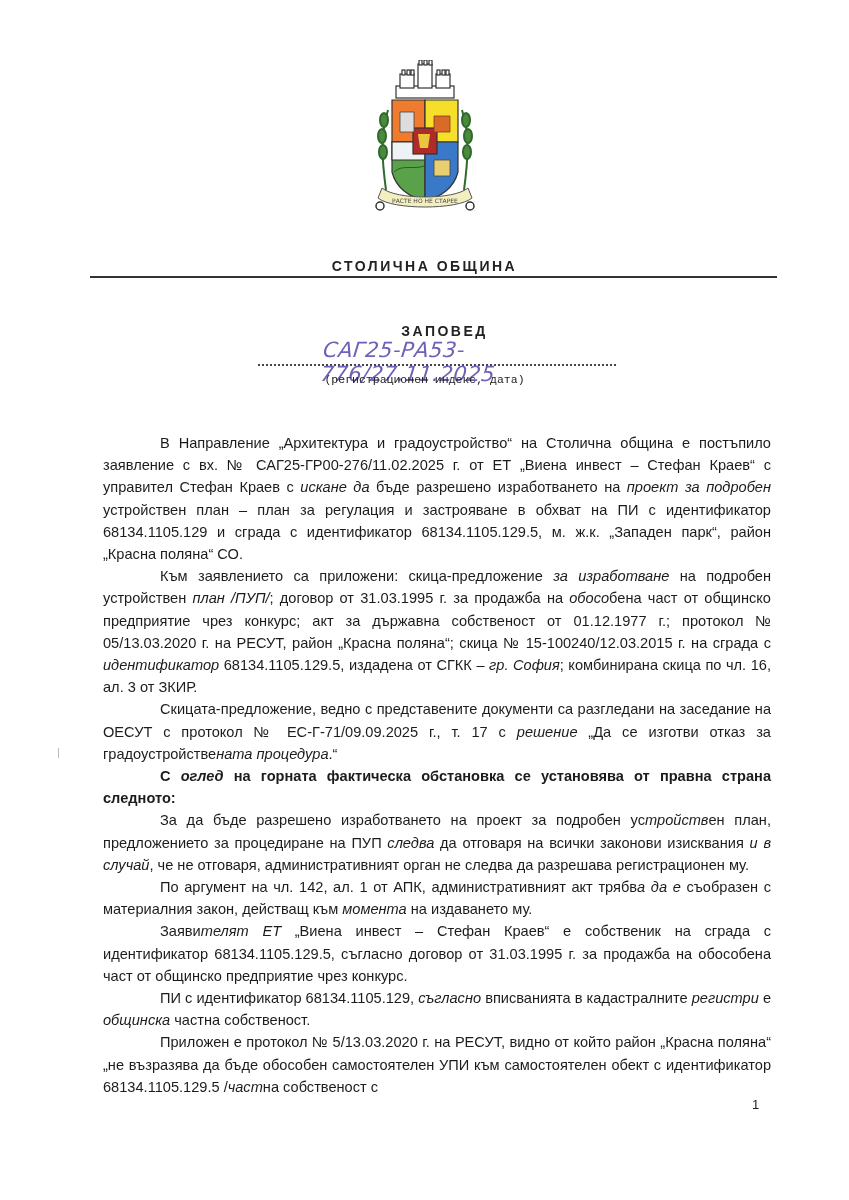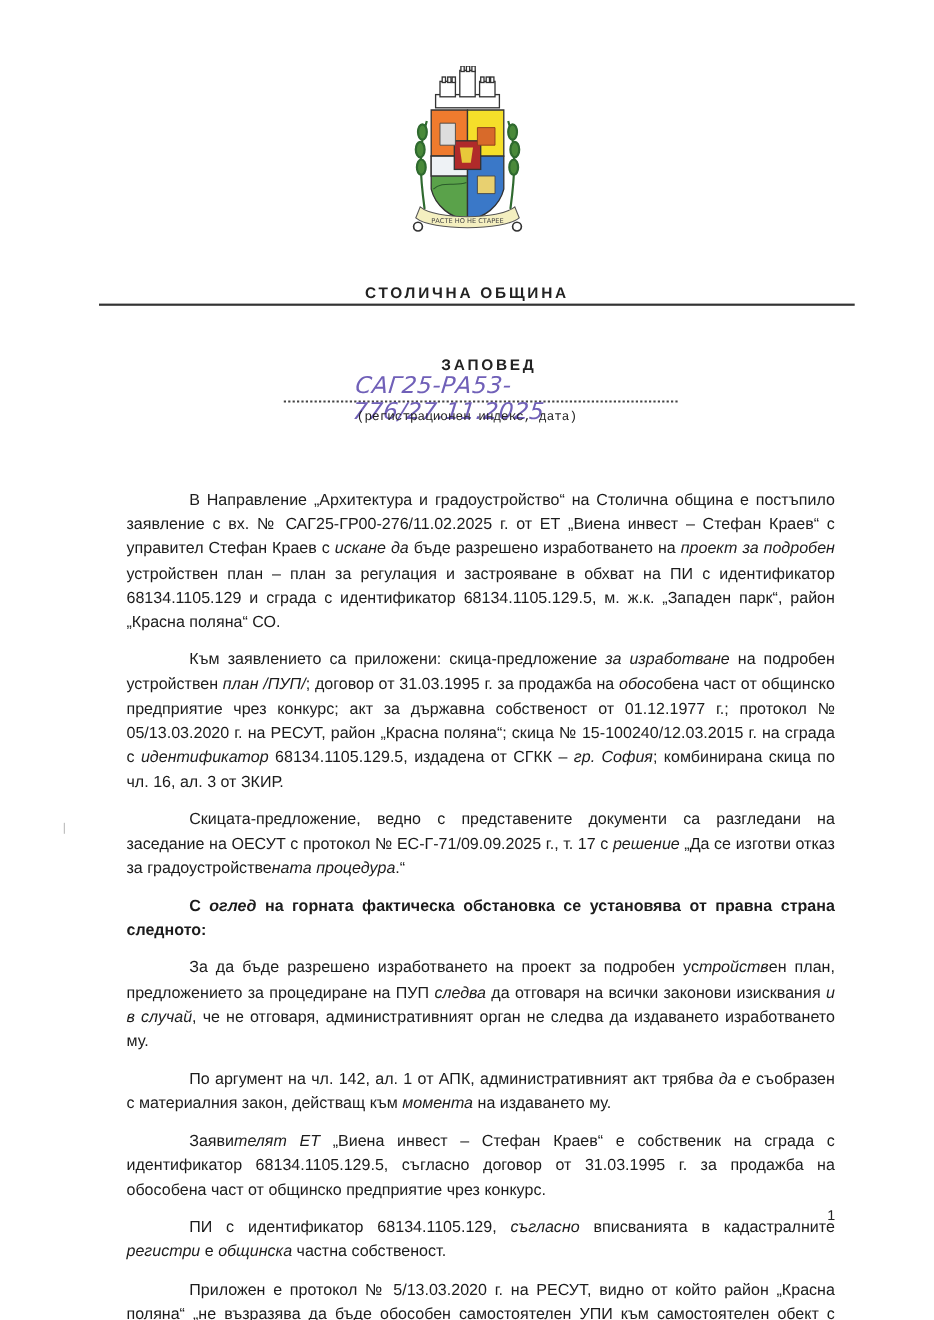--- a/index.html
+++ b/index.html
@@ -23,21 +23,21 @@
     .reg-dots { position: absolute; left: 0; right: 0; bottom: 2px; border-bottom: 2px dotted #444; }
     .reg-hand { position: absolute; left: 64px; top: 0px; font-family: "DejaVu Sans", sans-serif;
                 font-size: 21px; color: #7060b8; font-style: italic; letter-spacing: 0.5px;
                 transform: skewX(-6deg); font-weight: 300; }
     .reg-caption { position: absolute; left: 0; width: 849px; top: 373px; text-align: center;
                    font-size: 11.5px; color: #222; font-family: Liberation Mono, monospace; }
 
     .body-text { position: absolute; left: 103px; width: 668px; top: 432px;
                  font-family: "Liberation Sans", sans-serif; font-size: 14.6px; line-height: 22.2px;
                  color: #1c1c1c; text-align: justify; }
-    .body-text p { margin: 12px; text-indent: 57px; }
+    .body-text p { margin: 0; text-indent: 57px; }
     .body-text p.bold { font-weight: bold; }
     .body-text em { font-style: italic; }
 
     .page-num { position: absolute; left: 752px; top: 1097px; font-size: 13px;
                 font-family: "Liberation Sans", sans-serif; color: #222; }
     .margin-mark { position: absolute; left: 58px; top: 748px; width: 1px; height: 10px; background: #bbb; }
   </style>
 </head>
 <body>
 
@@ -103,21 +103,21 @@
     <div class="reg-dots"></div>
     <div class="reg-hand">САГ25-РА53-776/27.11.2025</div>
   </div>
   <div class="reg-caption">(регистрационен индекс, дата)</div>
 
   <div class="body-text" id="body-text">
       <p><span>В Направление „Архитектура и градоустройство“ на Столична община е постъпило заявление с вх. № САГ25-ГР00-276/11.02.2025 г. от ЕТ „Виена инвест – Стефан Краев“ с управител Стефан Краев с </span><em>искане да</em><span> бъде разрешено изработването на </span><em>проект за подробен</em><span> устройствен план – план за регулация и застрояване в обхват на ПИ с идентификатор 68134.1105.129 и сграда с идентификатор 68134.1105.129.5, м. ж.к. „Западен парк“, район „Красна поляна“ СО.</span></p>
       <p><span>Към заявлението са приложени: скица-предложение </span><em>за изработване</em><span> на подробен устройствен </span><em>план /ПУП/</em><span>; договор от 31.03.1995 г. за продажба на </span><em>обосо</em><span>бена част от общинско предприятие чрез конкурс; акт за държавна собственост от 01.12.1977 г.; протокол № 05/13.03.2020 г. на РЕСУТ, район „Красна поляна“; скица № 15-100240/12.03.2015 г. на сграда с </span><em>идентификатор</em><span> 68134.1105.129.5, издадена от СГКК – </span><em>гр. София</em><span>; комбинирана скица по чл. 16, ал. 3 от ЗКИР.</span></p>
       <p><span>Скицата-предложение, ведно с представените документи са разгледани на заседание на ОЕСУТ с протокол № ЕС-Г-71/09.09.2025 г., т. 17 с </span><em>решение</em><span> „Да се изготви отказ за градоустройстве</span><em>ната процедура</em><span>.“</span></p>
       <p class="bold"><span>С </span><em>оглед</em><span> на горната фактическа обстановка се установява от правна страна следното:</span></p>
-      <p><span>За да бъде разрешено изработването на проект за подробен ус</span><em>тройств</em><span>ен план, предложението за процедиране на ПУП </span><em>следва</em><span> да отговаря на всички законови изисквания </span><em>и в случай</em><span>, че не отговаря, административният орган не следва да издаването изработването му.</span></p>
+      <p><span>За да бъде разрешено изработването на проект за подробен ус</span><em>тройств</em><span>ен план, предложението за процедиране на ПУП </span><em>следва</em><span> да отговаря на всички законови изисквания </span><em>и в случай</em><span>, че не отговаря, административният орган не следва да разрешава регистрационен му.</span></p>
       <p><span>По аргумент на чл. 142, ал. 1 от АПК, административният акт трябв</span><em>а да е</em><span> съобразен с материалния закон, действащ към </span><em>момента</em><span> на издаването му.</span></p>
       <p><span>Заяви</span><em>телят ЕТ</em><span> „Виена инвест – Стефан Краев“  е собственик на сграда с идентификатор 68134.1105.129.5, съгласно договор от 31.03.1995 г. за продажба на обособена част от общинско предприятие чрез конкурс.</span></p>
       <p><span>ПИ с идентификатор 68134.1105.129, </span><em>съгласно</em><span> вписванията в кадастралните </span><em>регистри</em><span> е </span><em>общинска</em><span> частна собственост.</span></p>
       <p><span>Приложен е протокол № 5/13.03.2020 г. на РЕСУТ, видно от който район „Красна поляна“ „не възразява да бъде обособен самостоятелен УПИ към самостоятелен обект с идентификатор 68134.1105.129.5 /</span><em>част</em><span>на собственост с</span></p>
     </div>
 
   <div class="margin-mark"></div>
   <div class="page-num">1</div>
 </div>
 

